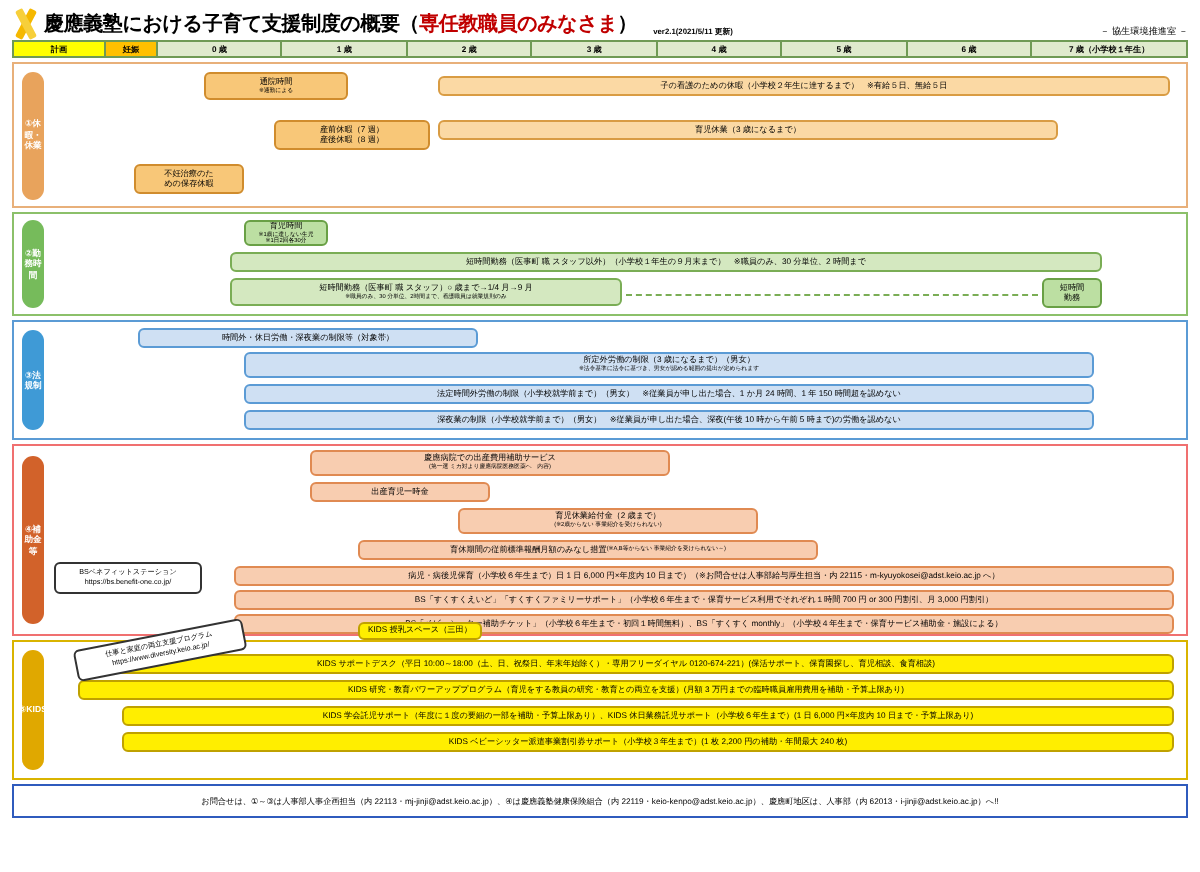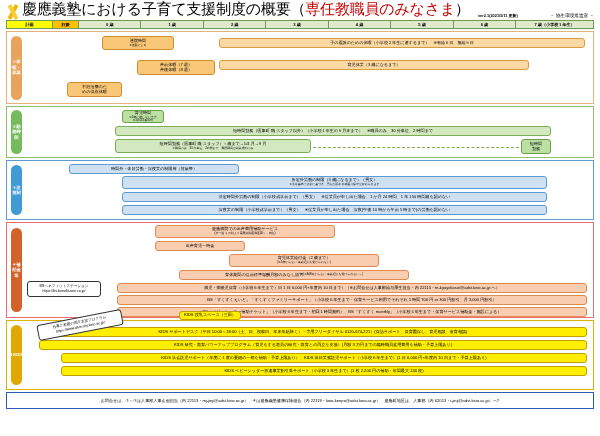--- a/index.html
+++ b/index.html
@@ -16,21 +16,21 @@
   .titlebar{display:flex;align-items:flex-end;height:17px;padding-top:2px;}
   .logo-x{
     position:relative;width:14px;height:14px;margin-right:2px;flex:none;
   }
   .logo-x:before,.logo-x:after{
     content:"";position:absolute;left:5px;top:-1px;width:4px;height:16px;
     background:#f5b800;border-radius:1px;
   }
   .logo-x:before{transform:rotate(28deg);}
   .logo-x:after{transform:rotate(-28deg);background:#f7cf3a;}
-  .main-title{font-size:15px;font-weight:normal;letter-spacing:-0.2px;white-space:nowrap;}
+  .main-title{font-size:10px;font-weight:bold;letter-spacing:-0.2px;white-space:nowrap;}
   .main-title .sub{color:#c00000;}
   .ver{font-size:3.9px;font-weight:bold;margin-left:8px;padding-bottom:1.5px;white-space:nowrap;}
   .office{font-size:4.6px;margin-left:auto;padding-bottom:1.5px;white-space:nowrap;}
 
   
   .timeline{display:flex;height:9px;margin-top:1px;border:0.7px solid #6f9a55;box-sizing:border-box;}
   .tl-cell{
     display:flex;align-items:center;justify-content:center;
     font-size:4.1px;font-weight:bold;
     border-right:0.7px solid #6f9a55;box-sizing:border-box;

